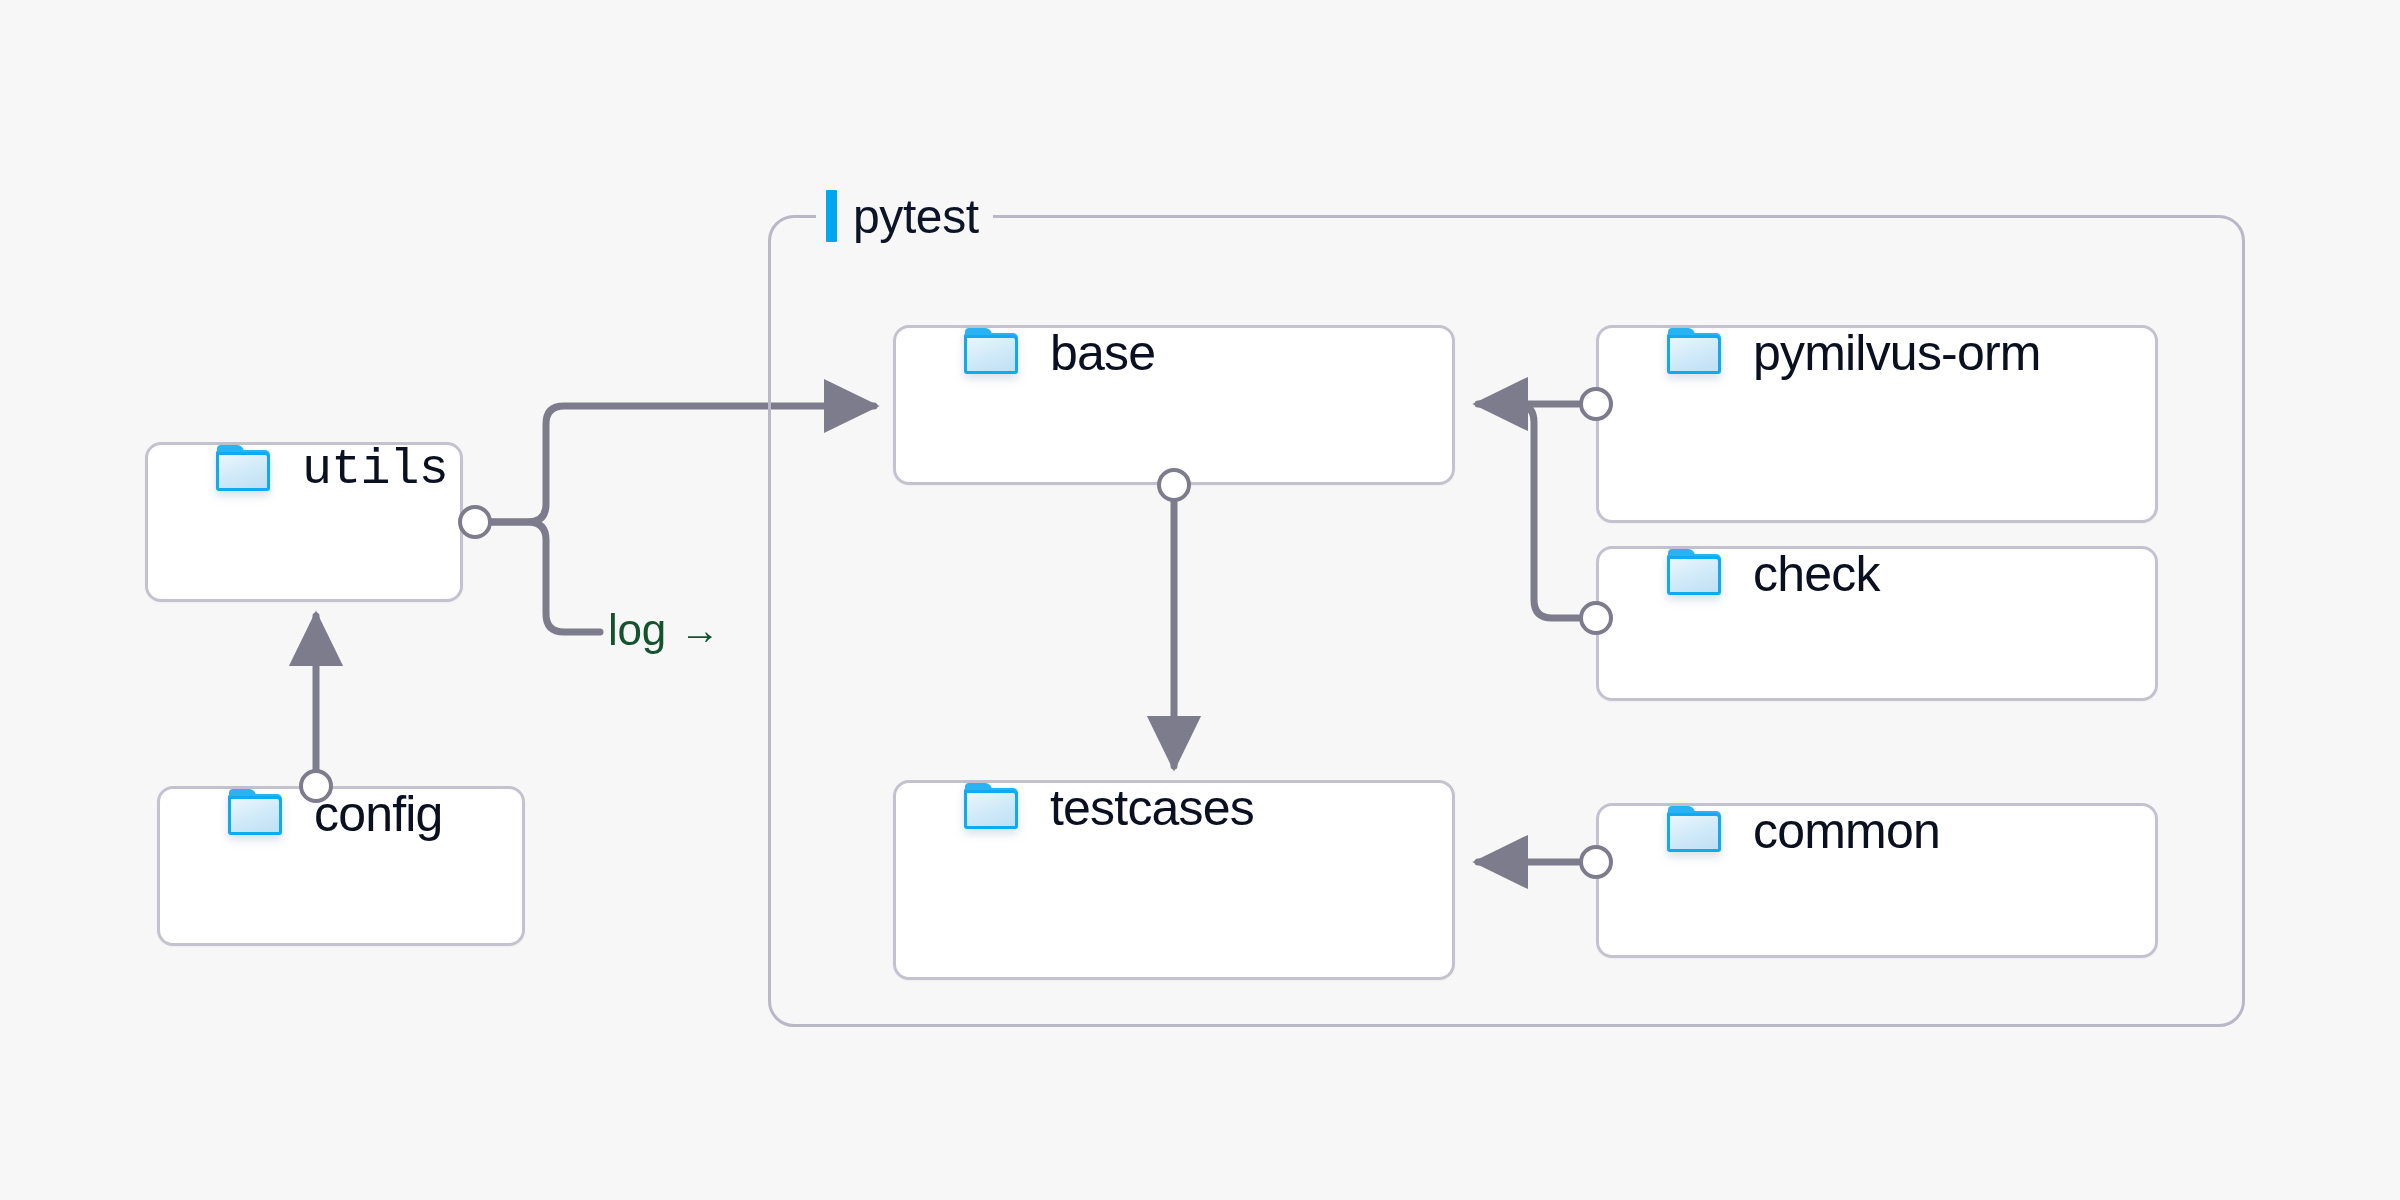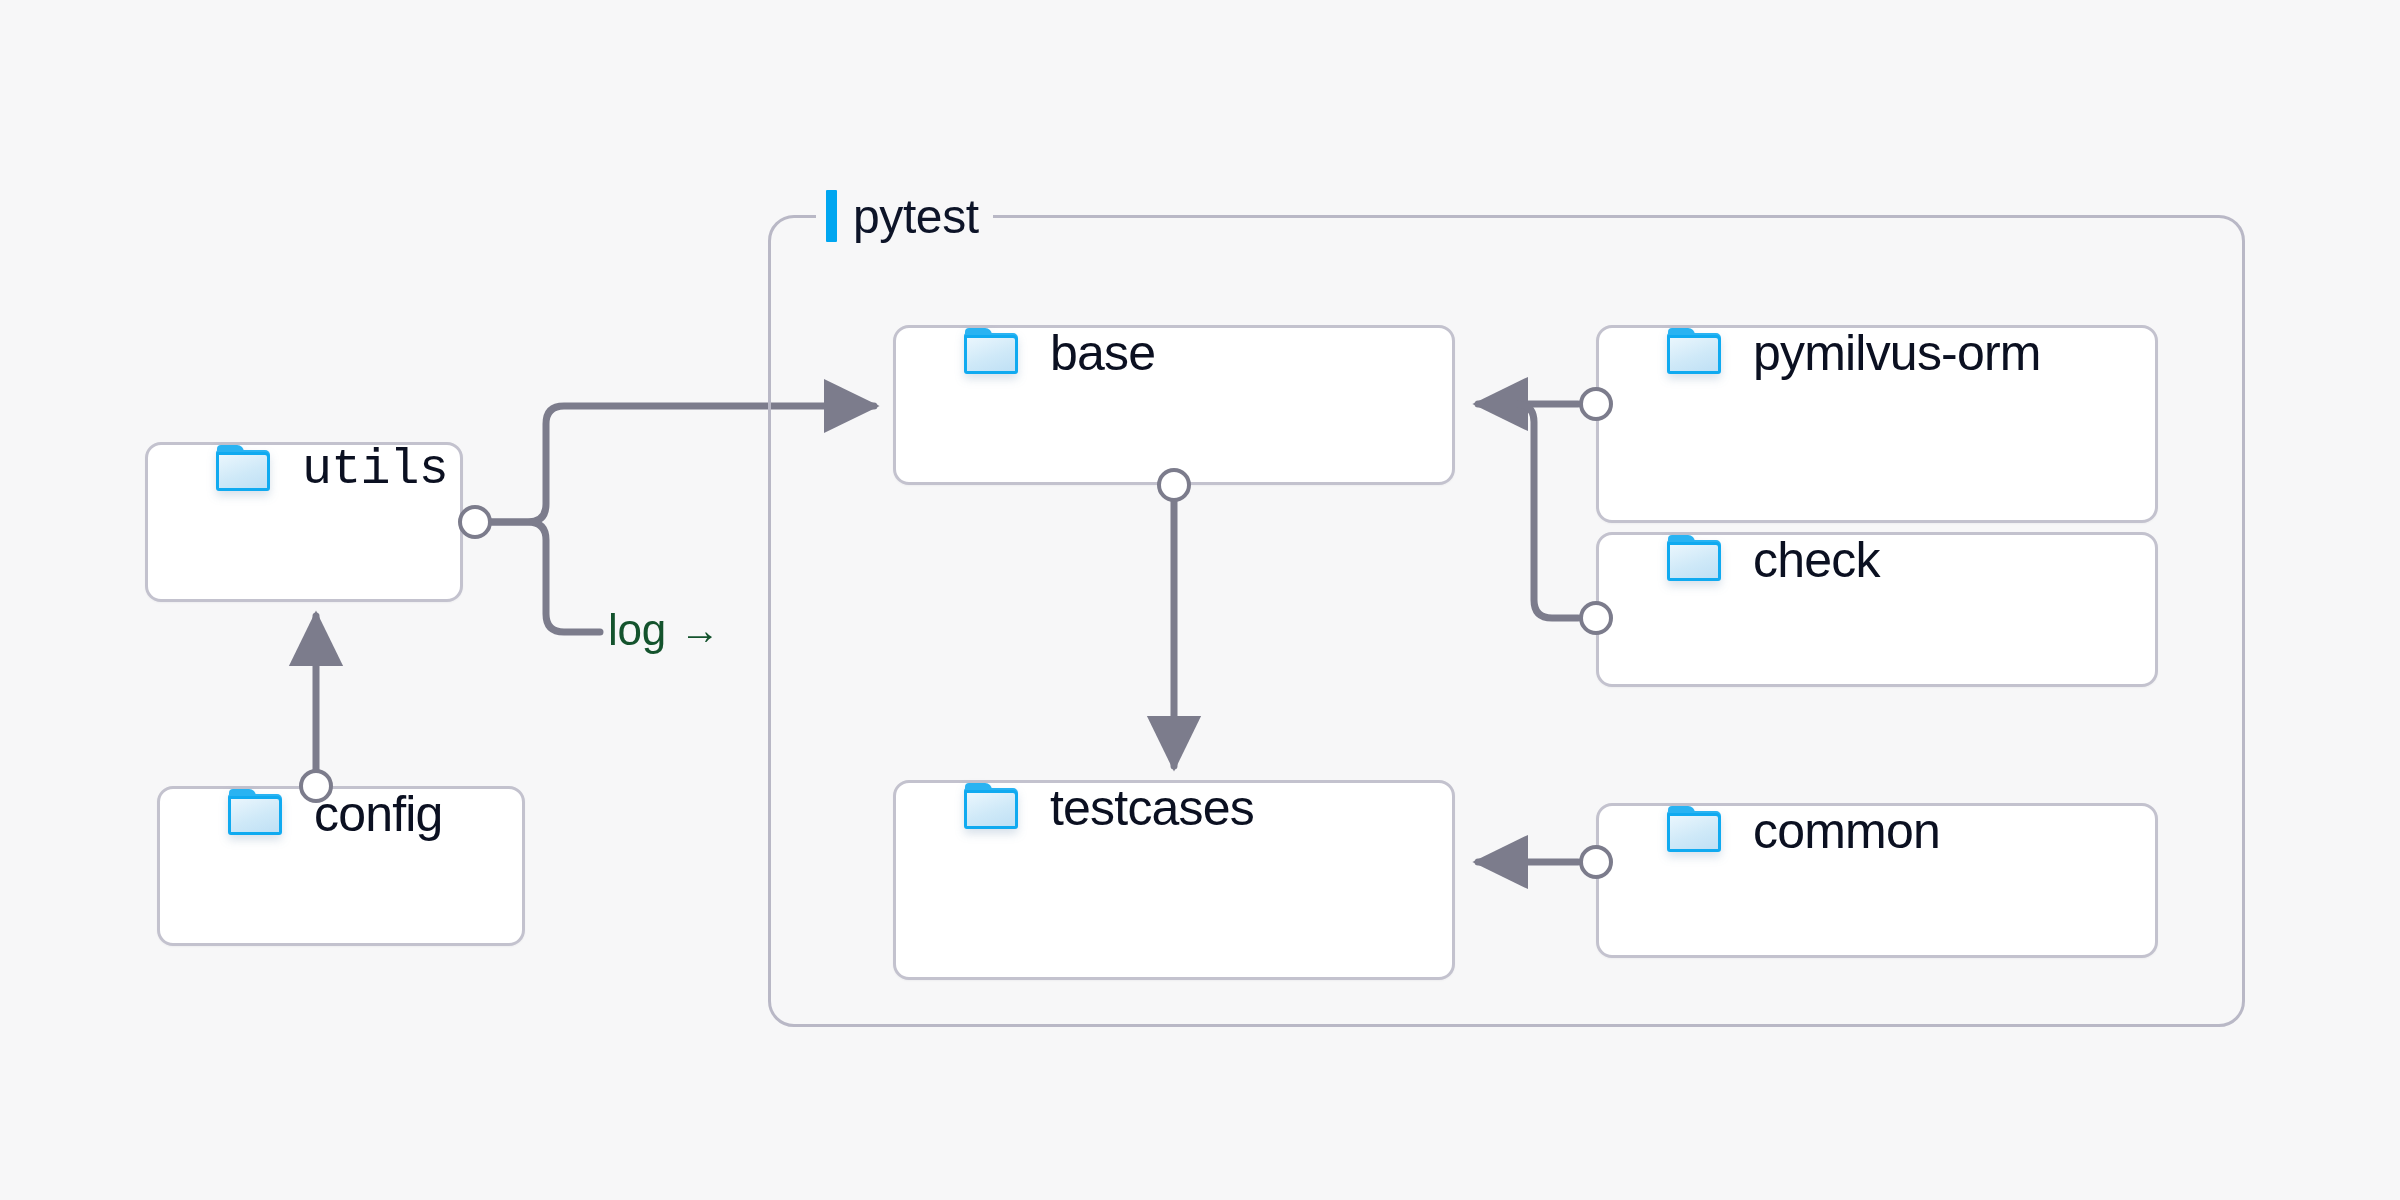--- a/index.html
+++ b/index.html
@@ -212,21 +212,21 @@
   <div class="node" style="left:1596px; top:325px; width:562px; height:198px;">
     <span class="folder">
       <span class="tab"></span>
         <span class="lip"></span>
         <span class="body"></span>
     </span>
     <span class="node-label">pymilvus-orm</span>
   </div>
   <div class="port" style="left:1579px; top:387px;"></div>
 
-  <div class="node" style="left:1596px; top:532px; width:562px; height:155px;">
+  <div class="node" style="left:1596px; top:546px; width:562px; height:155px;">
     <span class="folder">
       <span class="tab"></span>
         <span class="lip"></span>
         <span class="body"></span>
     </span>
     <span class="node-label">check</span>
   </div>
   <div class="port" style="left:1579px; top:601px;"></div>
 
   <div class="node" style="left:1596px; top:786px; width:562px; height:155px;margin-top:17px;">

